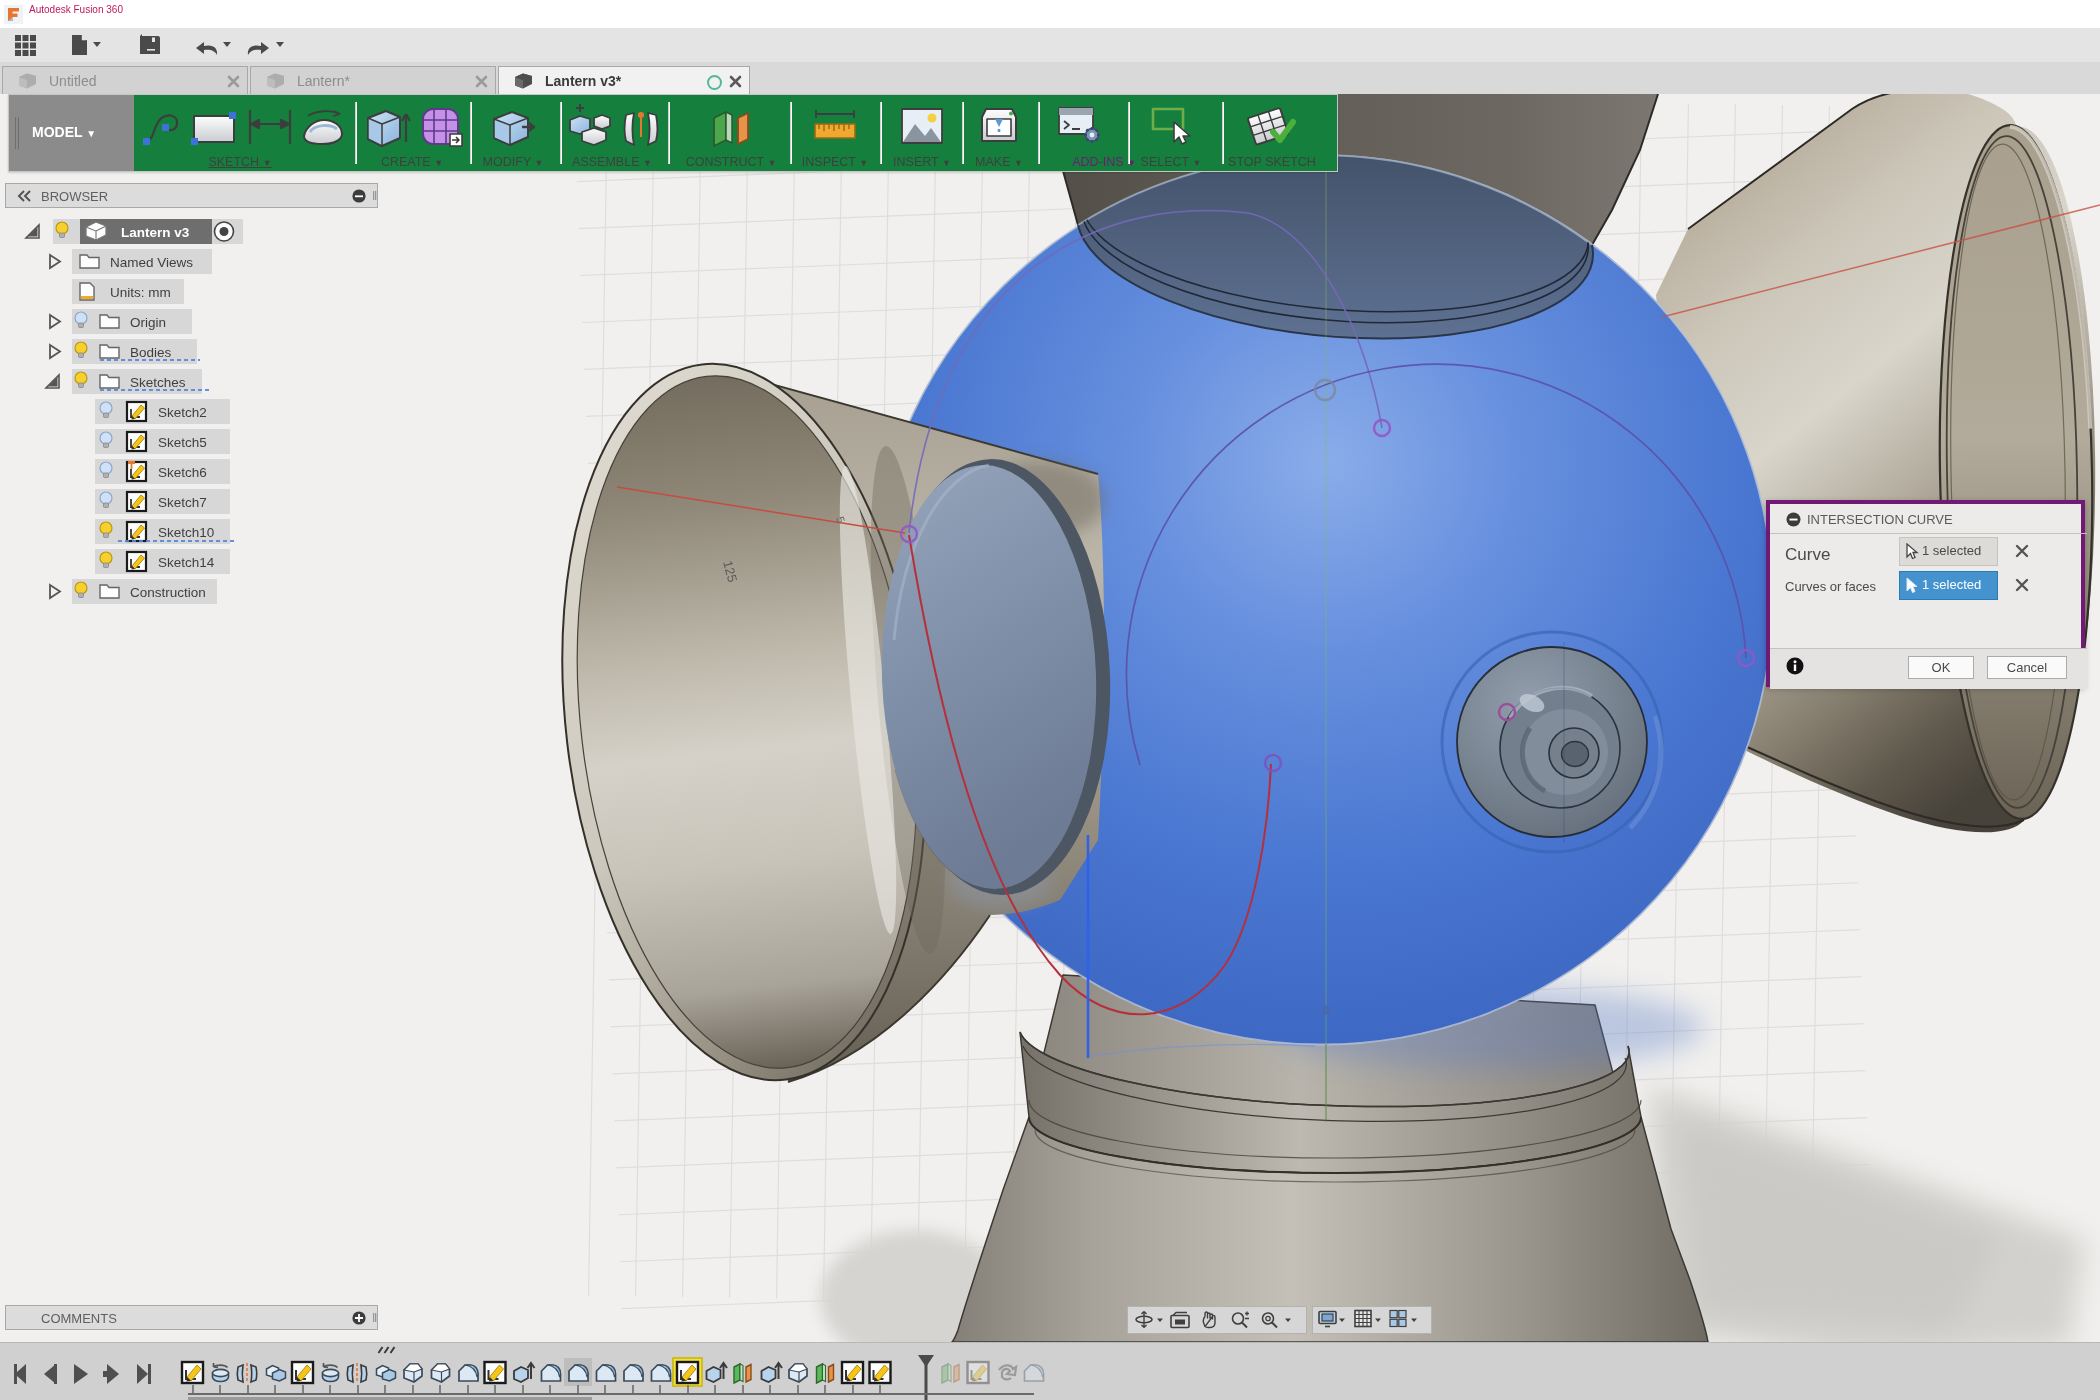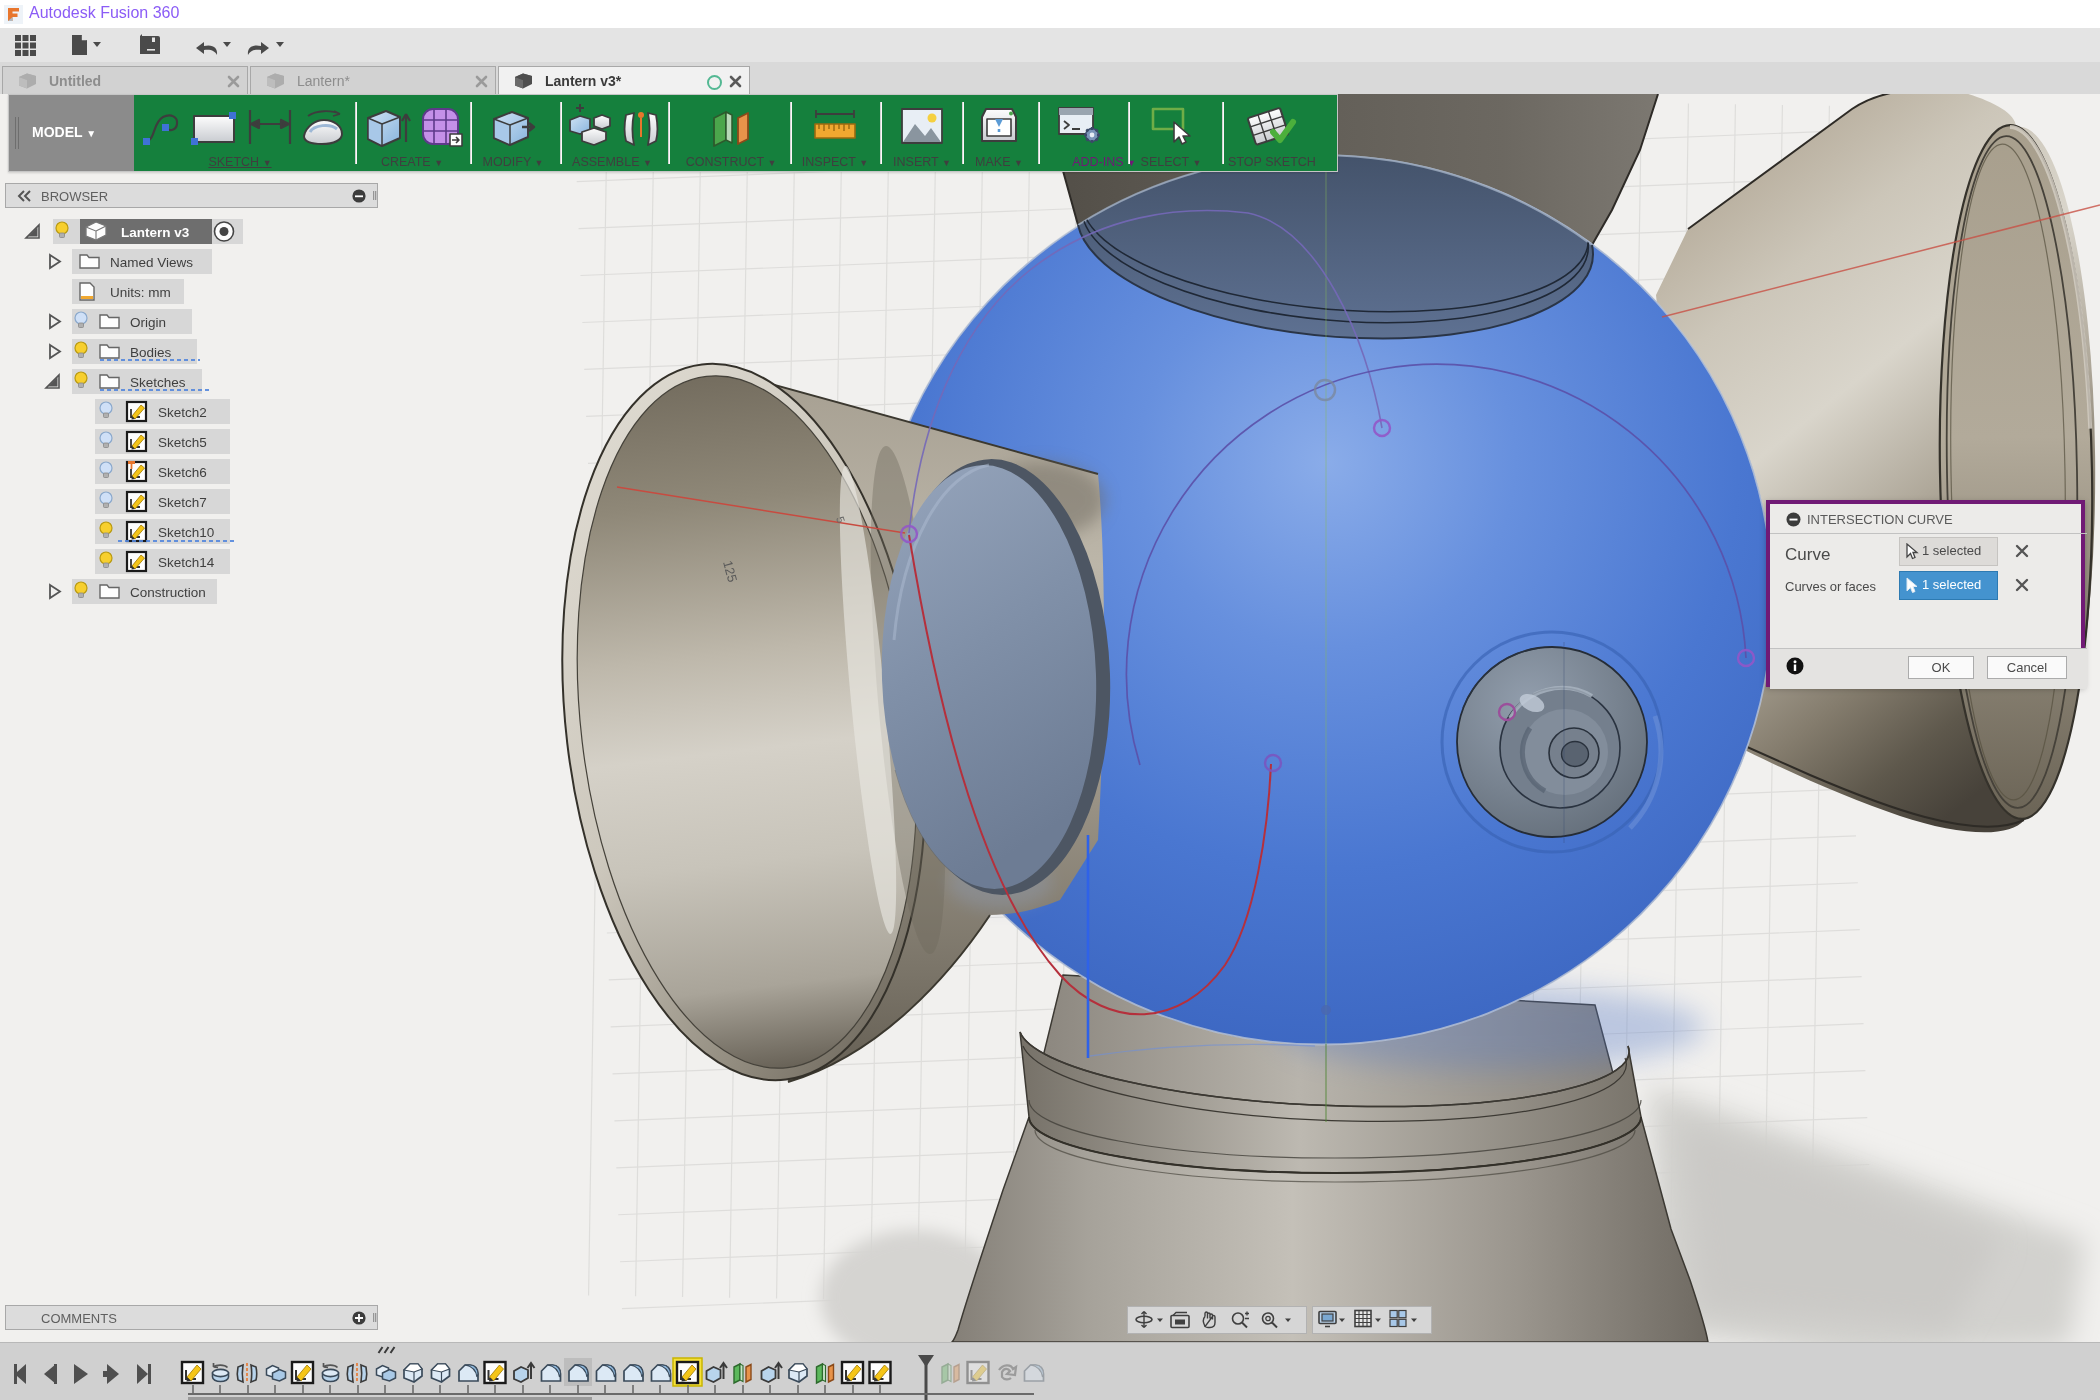--- a/index.html
+++ b/index.html
@@ -6,21 +6,21 @@
 .abs{position:absolute;}
 </style></head><body>
 <div id="app">
 
 <div class="abs" style="left:0;top:0;width:2100px;height:28px;background:#ffffff;">
  <svg class="abs" style="left:4px;top:5px" width="19" height="19" viewBox="0 0 19 19">
   <rect x="0" y="0" width="19" height="19" fill="#eef3f8"></rect>
   <path d="M4 16 L4 3 L15 3 L15 6.5 L8.5 6.5 L8.5 8.5 L13.5 8.5 L13.5 12 L8.5 12 L8.5 16 Z" fill="#e8762d"></path>
   <path d="M4 16 L8.5 12 L8.5 16 Z" fill="#b0b7bd"></path>
  </svg>
- <div class="abs" style="left:29px;top:4px;font-size:16px;color:#8b5cf6;">Autodesk Fusion 360</div>
+ <div class="abs" style="left:29px;top:4px;font-size:10px;color:#be185d;">Autodesk Fusion 360</div>
 </div>
 
 <div class="abs" style="left:0;top:28px;width:2100px;height:34px;background:#e4e4e4;border-bottom:1px solid #bdbdbd;">
  <svg class="abs" style="left:14px;top:6px" width="290" height="22" viewBox="0 0 290 22">
   <g fill="#4a4a4a">
    <g>
     <rect x="1" y="1" width="6" height="6"></rect>
             <rect x="8.5" y="1" width="6" height="6"></rect>
             <rect x="16" y="1" width="6" height="6"></rect>
     <rect x="1" y="8.5" width="6" height="6"></rect>
@@ -43,21 +43,21 @@
   </g>
  </svg>
 </div>
 <div class="abs" style="left:0;top:62px;width:2100px;height:32px;background:#d9d9d9;">
       <div class="abs" style="left:2px;top:4px;width:246px;height:28px;background:#d2d2d2;border:1px solid #a8a8a8;border-bottom:none;box-sizing:border-box;">
         <svg class="abs" style="left:14px;top:5px" width="22" height="18" viewBox="0 0 22 18">
           <path d="M2 5 L10 1.5 L19 4 L19 12 L10 16.5 L2 13.5 Z" fill="#adadad"></path>
           <path d="M2 5 L10 8 L10 16.5 L2 13.5 Z" fill="#bdbdbd"></path>
           <path d="M2 5 L10 1.5 L19 4 L10 8 Z" fill="#adadad" opacity="0.85"></path>
         </svg>
-        <div class="abs" style="left:46px;top:6px;font-size:14px;font-weight:bold;color:#8d8d8d;">Untitled</div>
+        <div class="abs" style="left:46px;top:6px;font-size:14px;font-weight:normal;color:#8d8d8d;">Untitled</div>
         <svg class="abs" style="left:224px;top:8px" width="13" height="13" viewBox="0 0 13 13">
           <path d="M2 2 L11 11 M11 2 L2 11" stroke="#9a9a9a" stroke-width="2.6" stroke-linecap="round"></path>
         </svg>
       </div>
       <div class="abs" style="left:250px;top:4px;width:246px;height:28px;background:#d2d2d2;border:1px solid #a8a8a8;border-bottom:none;box-sizing:border-box;">
         <svg class="abs" style="left:14px;top:5px" width="22" height="18" viewBox="0 0 22 18">
           <path d="M2 5 L10 1.5 L19 4 L19 12 L10 16.5 L2 13.5 Z" fill="#adadad"></path>
           <path d="M2 5 L10 8 L10 16.5 L2 13.5 Z" fill="#bdbdbd"></path>
           <path d="M2 5 L10 1.5 L19 4 L10 8 Z" fill="#adadad" opacity="0.85"></path>
         </svg>

